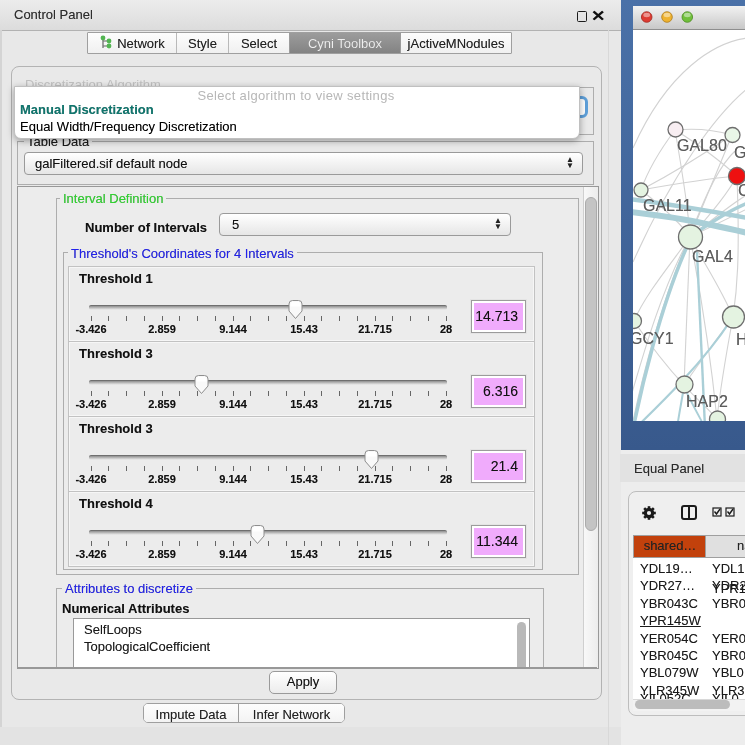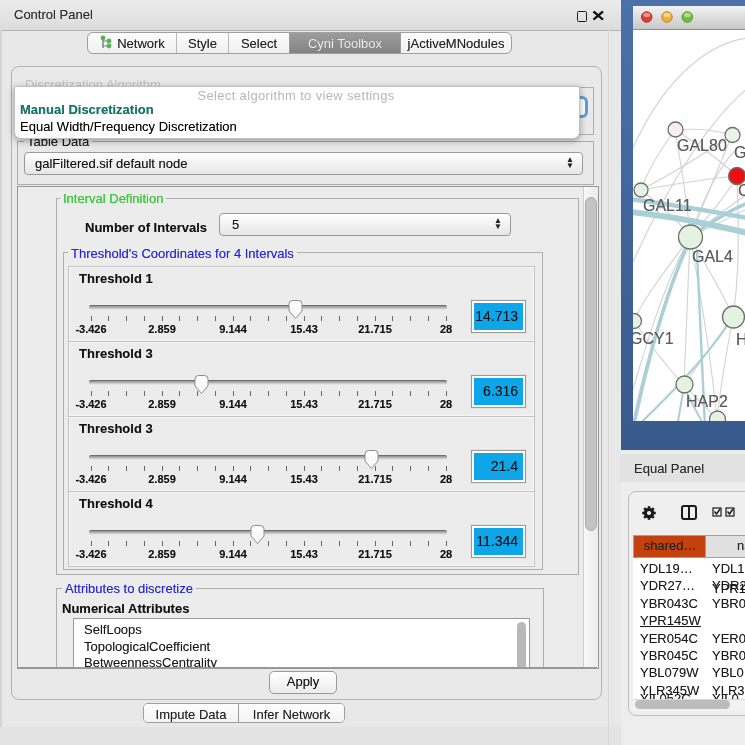--- a/index.html
+++ b/index.html
@@ -19,37 +19,37 @@
 .arrows{position:absolute;font-size:8px;color:#222;line-height:6px;text-align:center;}
 .gtitle{position:absolute;font-size:13px;background:#ececec;padding:0 3px;}
 .thpanel{position:absolute;left:68px;width:465px;height:74px;background:#ececec;
   border:1px solid #c2c2c2;box-shadow:inset 0 0 0 1px #f6f6f6;}
 .thlabel{position:absolute;left:10px;top:4px;font-size:13px;font-weight:bold;color:#111;}
 .track{position:absolute;left:20px;top:38px;width:358px;height:4px;border-radius:2px;
   background:linear-gradient(#8e8e8e,#c6c6c6 55%,#efefef);border-top:1px solid #6f6f6f;}
 .tick{position:absolute;top:49px;width:1px;height:5px;background:#666;}
 .slabel{position:absolute;top:56px;font-size:11px;font-weight:bold;color:#111;width:60px;text-align:center;}
 .thumb{position:absolute;top:33px;width:15px;height:20px;}
-.valbox{position:absolute;left:402px;top:33px;width:46px;height:31px;background:#0ea5e9;
+.valbox{position:absolute;left:402px;top:33px;width:46px;height:31px;background:#f0abfc;
   border:1px solid #9b9b9b;box-shadow:inset 0 0 0 2px #fff, 0 0 0 1px #e4e4e4;
   font-size:14px;color:#111;text-align:right;line-height:31px;padding-right:7px;}
 .listitem{font-size:13px;color:#1a1a1a;height:16.5px;line-height:16.5px;padding-left:10px;white-space:nowrap;}
 .cell{position:absolute;font-size:13px;color:#1a1a1a;white-space:nowrap;}
 </style>
 </head>
 <body>
 
 <div class="abs titlebar"></div>
 <div class="abs tb-text">Control Panel</div>
 
 <div class="abs" style="left:577px;top:11px;width:8px;height:9px;border:1.5px solid #1c1c1c;border-radius:1.5px;"></div>
 <div class="abs" style="left:592px;top:7px;font-size:15px;font-weight:bold;color:#111;transform:scaleX(1.15);">✕</div>
 
 <div id="toptabs" class="abs" style="left:87px;top:32px;height:20px;display:flex;
- border:1px solid #9f9f9f;border-radius:6px;overflow:hidden;background:linear-gradient(#fdfdfd,#f0f0f0);">
+ border:1px solid #9f9f9f;border-radius:1px;overflow:hidden;background:linear-gradient(#fdfdfd,#f0f0f0);">
   <div class="seg" style="width:88px;justify-content:center;border-right:1px solid #b9b9b9;">
     <svg width="14" height="16" viewBox="0 0 14 16" style="margin-right:4px;">
       <line x1="4" y1="3" x2="4" y2="13" stroke="#7a7a7a" stroke-width="1.4"></line>
       <line x1="4" y1="6" x2="10" y2="6" stroke="#7a7a7a" stroke-width="1.2"></line>
       <line x1="4" y1="11" x2="10" y2="11" stroke="#7a7a7a" stroke-width="1.2"></line>
       <circle cx="4" cy="3" r="2.4" fill="#53b552"></circle>
       <circle cx="10" cy="6" r="2.4" fill="#53b552"></circle>
       <circle cx="10" cy="11" r="2.4" fill="#53b552"></circle>
     </svg>
     Network</div>
@@ -234,21 +234,20 @@
       <div class="valbox">11.344</div>
     </div>
   </div>
 
 <div class="abs etch" style="left:56px;top:588px;width:486px;height:79px;background:#ececec;border-bottom:none;"></div>
 <div class="gtitle" style="left:62px;top:581px;color:#2222ee;background:#ececec;">Attributes to discretize</div>
 <div class="abs" style="left:62px;top:601px;font-size:13px;font-weight:bold;color:#111;">Numerical Attributes</div>
 <div class="abs" style="left:73px;top:618px;width:457px;height:49px;background:#fff;border:1px solid #999;border-bottom:none;overflow:hidden;padding-top:3px;box-sizing:border-box;">
   <div class="listitem">SelfLoops</div>
   <div class="listitem">TopologicalCoefficient</div>
-  <div class="listitem">BetweennessCentrality</div>
   <div class="abs" style="right:3px;top:3px;width:9px;height:60px;background:#b9b9b9;border-radius:5px;"></div>
 </div>
 
 <div class="abs" style="left:17px;top:667px;width:580px;height:1px;background:#989898;"></div>
 
 <div class="abs" style="left:583px;top:187px;width:14px;height:480px;background:linear-gradient(90deg,#f8f8f8,#ececec);border-left:1px solid #cfcfcf;"></div>
 <div class="abs" style="left:585px;top:197px;width:10px;height:332px;background:#c4c4c4;border:1px solid #ababab;border-radius:6px;"></div>
 
 <div class="abs" style="left:269px;top:671px;width:66px;height:21px;border:1px solid #9a9a9a;border-radius:5px;background:linear-gradient(#ffffff,#ececec);text-align:center;font-size:13px;color:#111;line-height:20px;">Apply</div>
 

